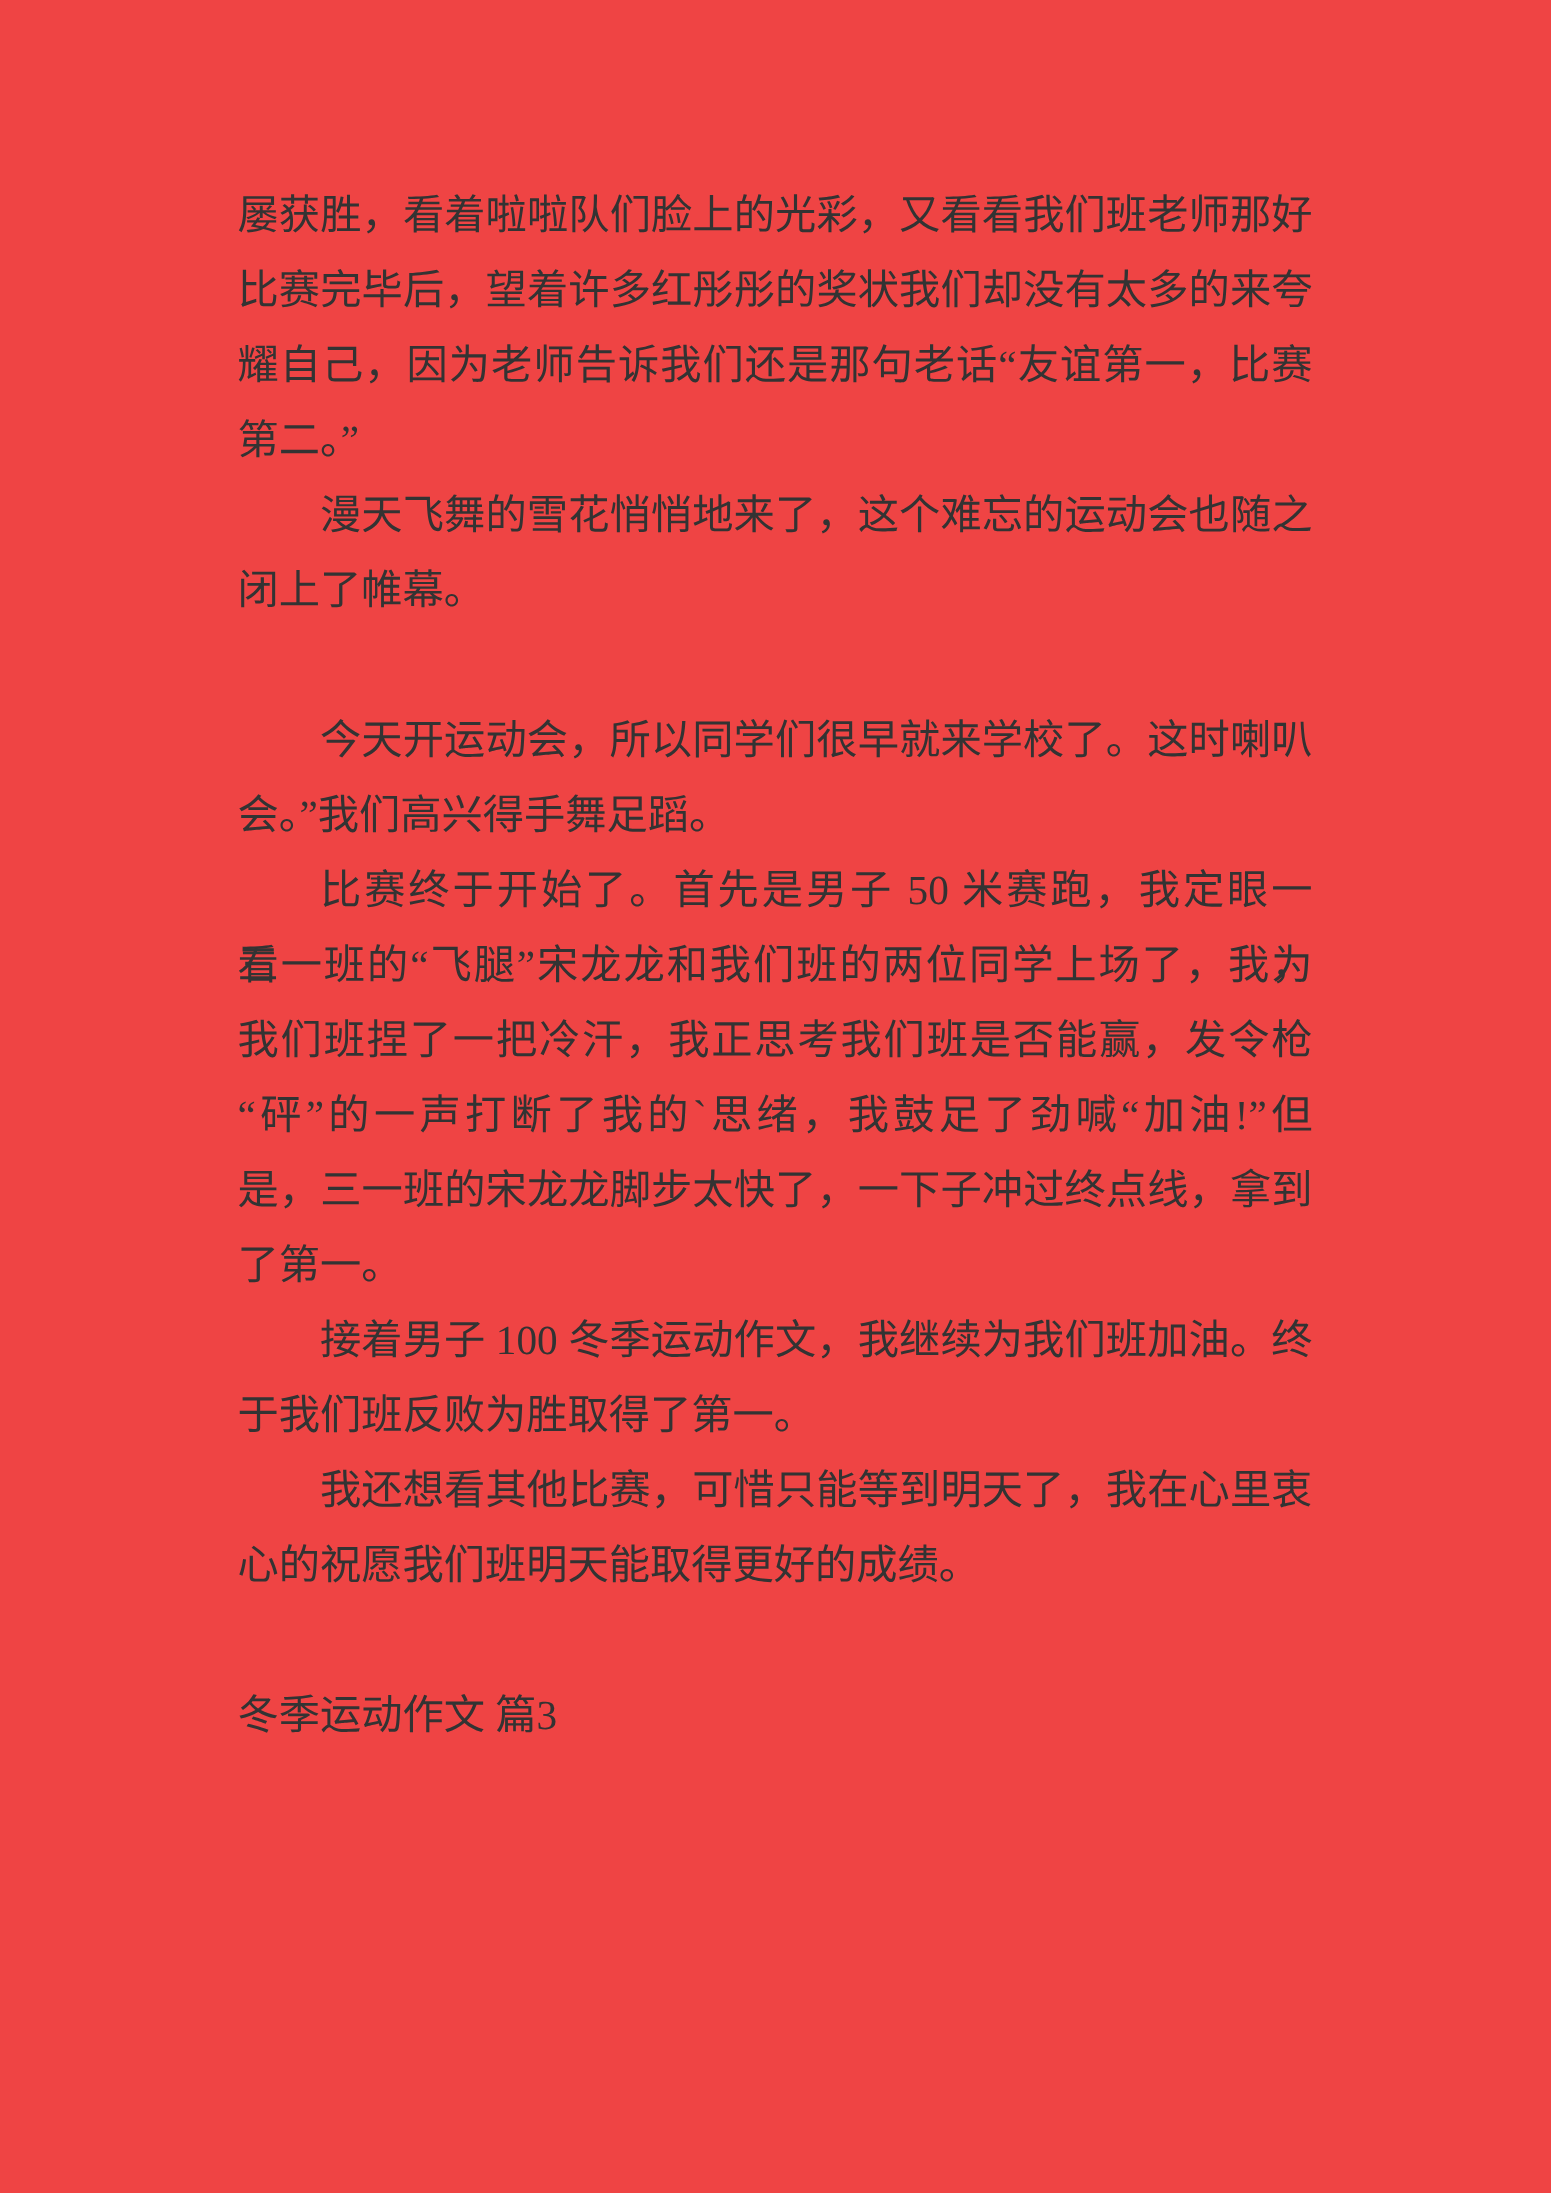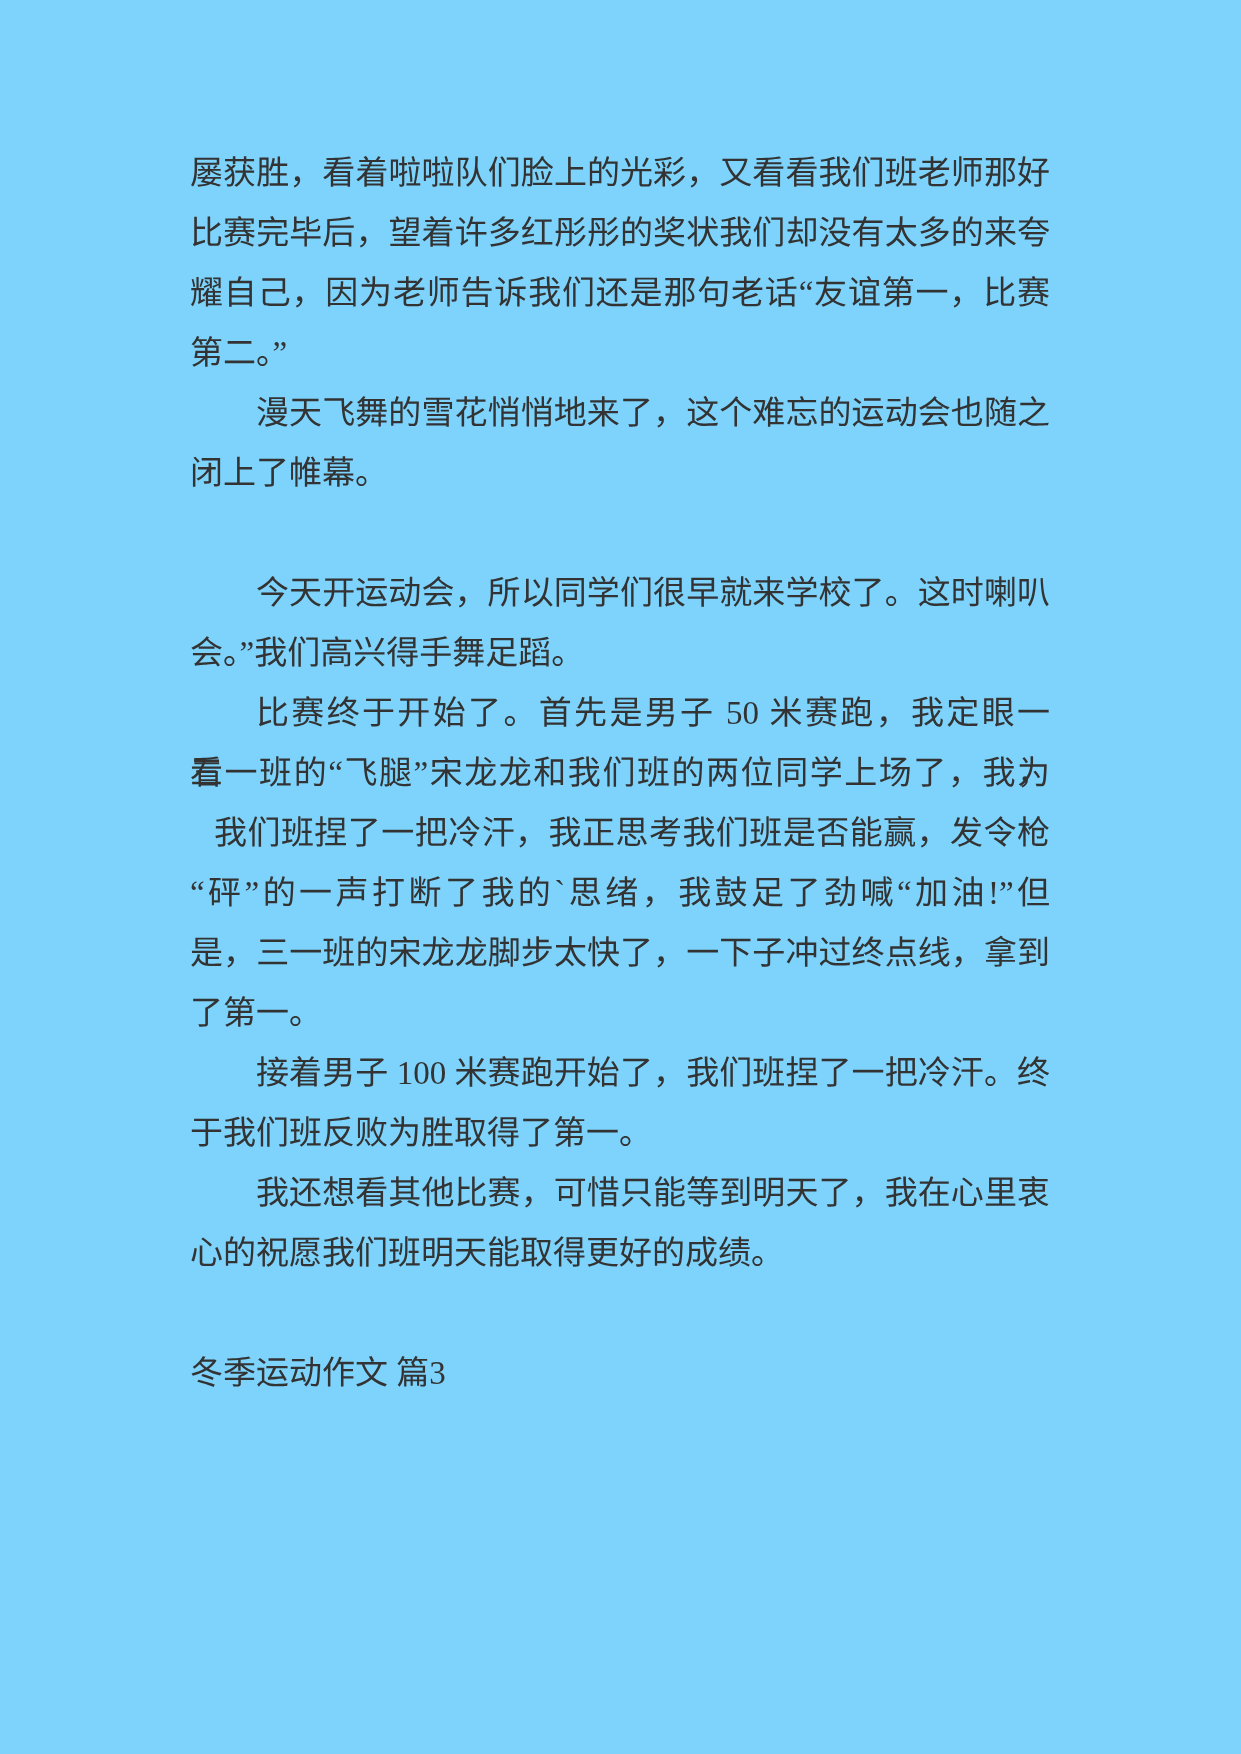--- a/index.html
+++ b/index.html
@@ -44,37 +44,37 @@
   .blank {
     
   }
   .indent {
     text-indent: 2em;
   }
 </style>
 </head>
 <body>
 
-<div class="page" style="background: #7dd3fc;">
+<div class="page" style="background: #ef4444;">
   <div class="text-block">
       <div class="line body-justified" style="color: rgb(51, 51, 51);">屡获胜，看着啦啦队们脸上的光彩，又看看我们班老师那好</div>
       <div class="line body-justified" style="color: rgb(51, 51, 51);">比赛完毕后，望着许多红彤彤的奖状我们却没有太多的来夸</div>
       <div class="line body-justified" style="color: rgb(51, 51, 51);">耀自己，因为老师告诉我们还是那句老话“友谊第一，比赛</div>
       <div class="line body-end" style="color: rgb(51, 51, 51);">第二。”</div>
       <div class="line body-justified indent" style="color: rgb(51, 51, 51);">漫天飞舞的雪花悄悄地来了，这个难忘的运动会也随之</div>
       <div class="line body-end" style="color: rgb(51, 51, 51);">闭上了帷幕。</div>
       <div class="line blank" style="color: rgb(51, 51, 51);"></div>
       <div class="line body-justified indent" style="color: rgb(51, 51, 51);">今天开运动会，所以同学们很早就来学校了。这时喇叭</div>
       <div class="line body-end" style="color: rgb(51, 51, 51);">会。”我们高兴得手舞足蹈。</div>
       <div class="line body-justified indent" style="color: rgb(51, 51, 51);">比赛终于开始了。首先是男子 50 米赛跑，我定眼一看，</div>
       <div class="line body-justified" style="color: rgb(51, 51, 51);">三一班的“飞腿”宋龙龙和我们班的两位同学上场了，我为</div>
-      <div class="line body-justified" style="color: rgb(51, 51, 51); margin-left: 24px;">我们班捏了一把冷汗，我正思考我们班是否能赢，发令枪</div>
+      <div class="line body-justified" style="color: rgb(51, 51, 51);">我们班捏了一把冷汗，我正思考我们班是否能赢，发令枪</div>
       <div class="line body-justified" style="color: rgb(51, 51, 51);">“砰”的一声打断了我的`思绪，我鼓足了劲喊“加油!”但</div>
       <div class="line body-justified" style="color: rgb(51, 51, 51);">是，三一班的宋龙龙脚步太快了，一下子冲过终点线，拿到</div>
       <div class="line body-end" style="color: rgb(51, 51, 51);">了第一。</div>
-      <div class="line body-justified indent" style="color: rgb(51, 51, 51);">接着男子 100 米赛跑开始了，我们班捏了一把冷汗。终</div>
+      <div class="line body-justified indent" style="color: rgb(51, 51, 51);">接着男子 100 冬季运动作文，我继续为我们班加油。终</div>
       <div class="line body-end" style="color: rgb(51, 51, 51);">于我们班反败为胜取得了第一。</div>
       <div class="line body-justified indent" style="color: rgb(51, 51, 51);">我还想看其他比赛，可惜只能等到明天了，我在心里衷</div>
       <div class="line body-end" style="color: rgb(51, 51, 51);">心的祝愿我们班明天能取得更好的成绩。</div>
       <div class="line blank" style="color: rgb(51, 51, 51);"></div>
       <div class="line heading" style="color: rgb(51, 51, 51);">冬季运动作文 篇3</div>
     </div>
 </div>
 
 </body></html>

